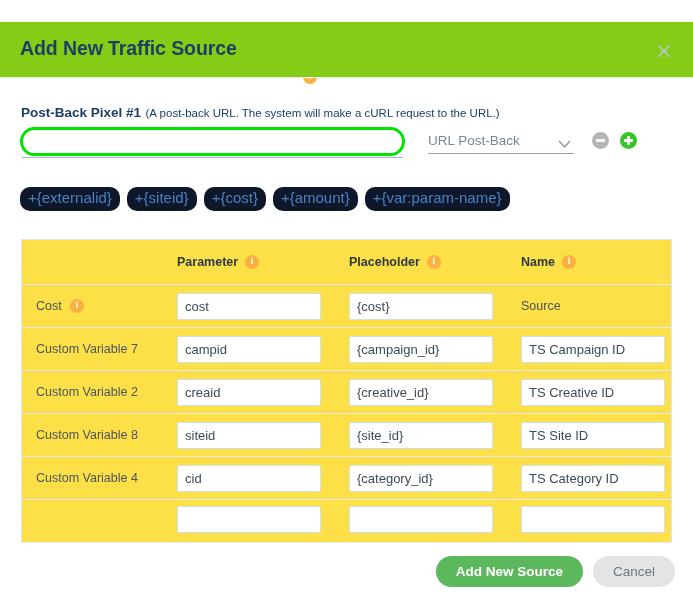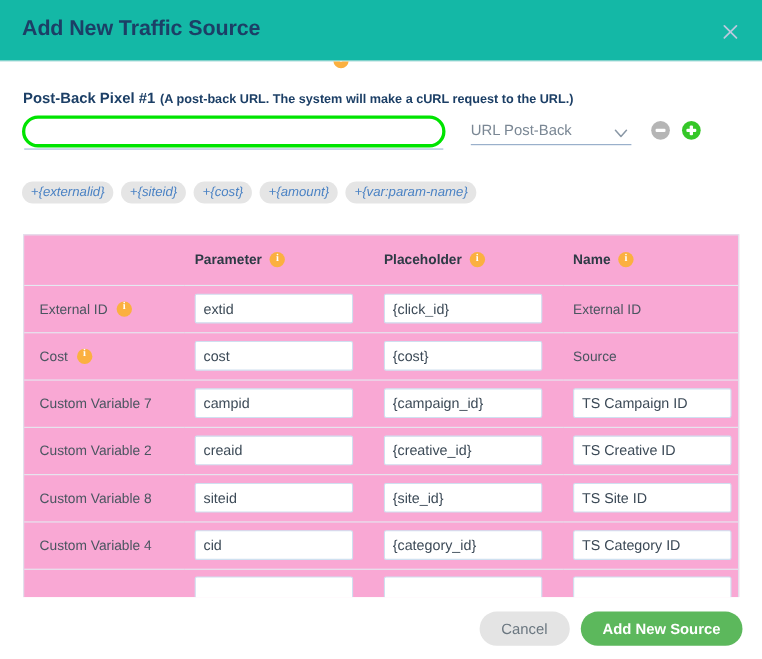--- a/index.html
+++ b/index.html
@@ -17,21 +17,22 @@
     display: flex;
     flex-direction: column;
   }
 
   
   .modal-header {
     position: relative;
     height: 56px;
     flex: 0 0 56px;
     border-bottom: 1px solid #e9ecef;
-    background: #14b8a6;
+    background: #84cc16;
+    margin-top: 22px;
   }
   .modal-title {
     position: absolute;
     left: 20px; top: 15px;
     font-size: 19.5px;
     font-weight: 600;
     color: #1c3f66;
     letter-spacing: -0.1px;
     white-space: nowrap;
   }
@@ -76,21 +77,21 @@
     line-height: 1;
   }
   .pb-label .pb-strong {
     font-size: 13.5px;
     font-weight: 700;
     color: #1c3f66;
   }
   .pb-label .pb-hint {
     font-size: 11.5px;
     color: #1c3f66;
-    font-weight: 700;
+    font-weight: 400;
   }
 
   .pb-row {
     position: relative;
     height: 46px;
     margin-top: 7px;
   }
   .pb-input {
     position: absolute;
     left: 20px; top: 0;
@@ -153,37 +154,36 @@
   .circ-btn .bar-v { width: 2.2px; height: 9px; }
 
   
   .chips {
     padding: 14px 0 0 20px;
     display: flex;
     gap: 7px;
     align-items: center;
   }
   .chip {
-    background: #e5e5e5;
+    background: #0f172a;
     color: #4a82c4;
-    font-size: 12px;
+    font-size: 15px;
     border-radius: 10px;
     padding: 3px 8px 4px 8px;
     cursor: pointer;
     white-space: nowrap;
     line-height: 1.1;
-    font-style: italic;
   }
 
   
   .table-wrap {
     margin: 28px 21px 0 21px;
     border: 1px solid #dfe6ef;
     border-bottom: none;
-    background: #f9a8d4;
+    background: #fde047;
   }
   table.params {
     width: 100%;
     border-collapse: collapse;
     table-layout: fixed;
   }
   table.params th, table.params td {
     border-bottom: 1px solid #e4eaf1;
     text-align: left;
     vertical-align: middle;
@@ -374,39 +374,20 @@
                   <span>Name</span>
                   <span class="info-icon">
                       <span>i</span>
                     </span>
                 </div>
               </th>
             </tr>
           </thead>
           <tbody>
 
-            <tr>
-              <td class="col-label">
-                <div class="row-label">
-                  <span>External ID</span>
-                  <span class="info-icon">
-                      <span>i</span>
-                    </span>
-                </div>
-              </td>
-              <td class="cell-pad-param">
-                <input class="cell-input" value="extid" style="">
-              </td>
-              <td class="cell-pad-place">
-                <input class="cell-input cell-place" value="{click_id}" style="">
-              </td>
-              <td>
-                <div class="name-static">External ID</div>
-              </td>
-            </tr>
 
             <tr>
               <td class="col-label">
                 <div class="row-label">
                   <span>Cost</span>
                   <span class="info-icon">
                       <span>i</span>
                     </span>
                 </div>
               </td>
@@ -502,17 +483,17 @@
                 </td>
             </tr>
           </tbody>
         </table>
       </div>
 
     </div>
   </div>
 
   <div class="modal-footer">
+    <button class="btn btn-primary">Add New Source</button>
     <button class="btn btn-secondary">Cancel</button>
-    <button class="btn btn-primary">Add New Source</button>
   </div>
 
 </div>
 
 </body></html>

